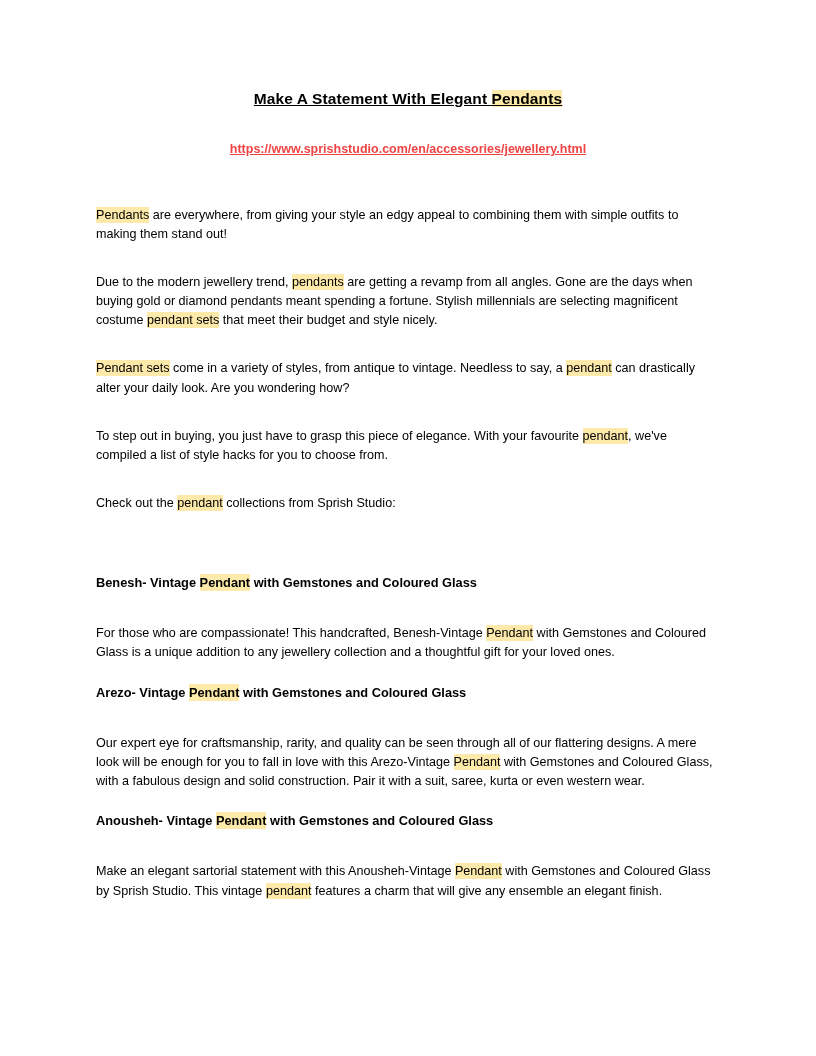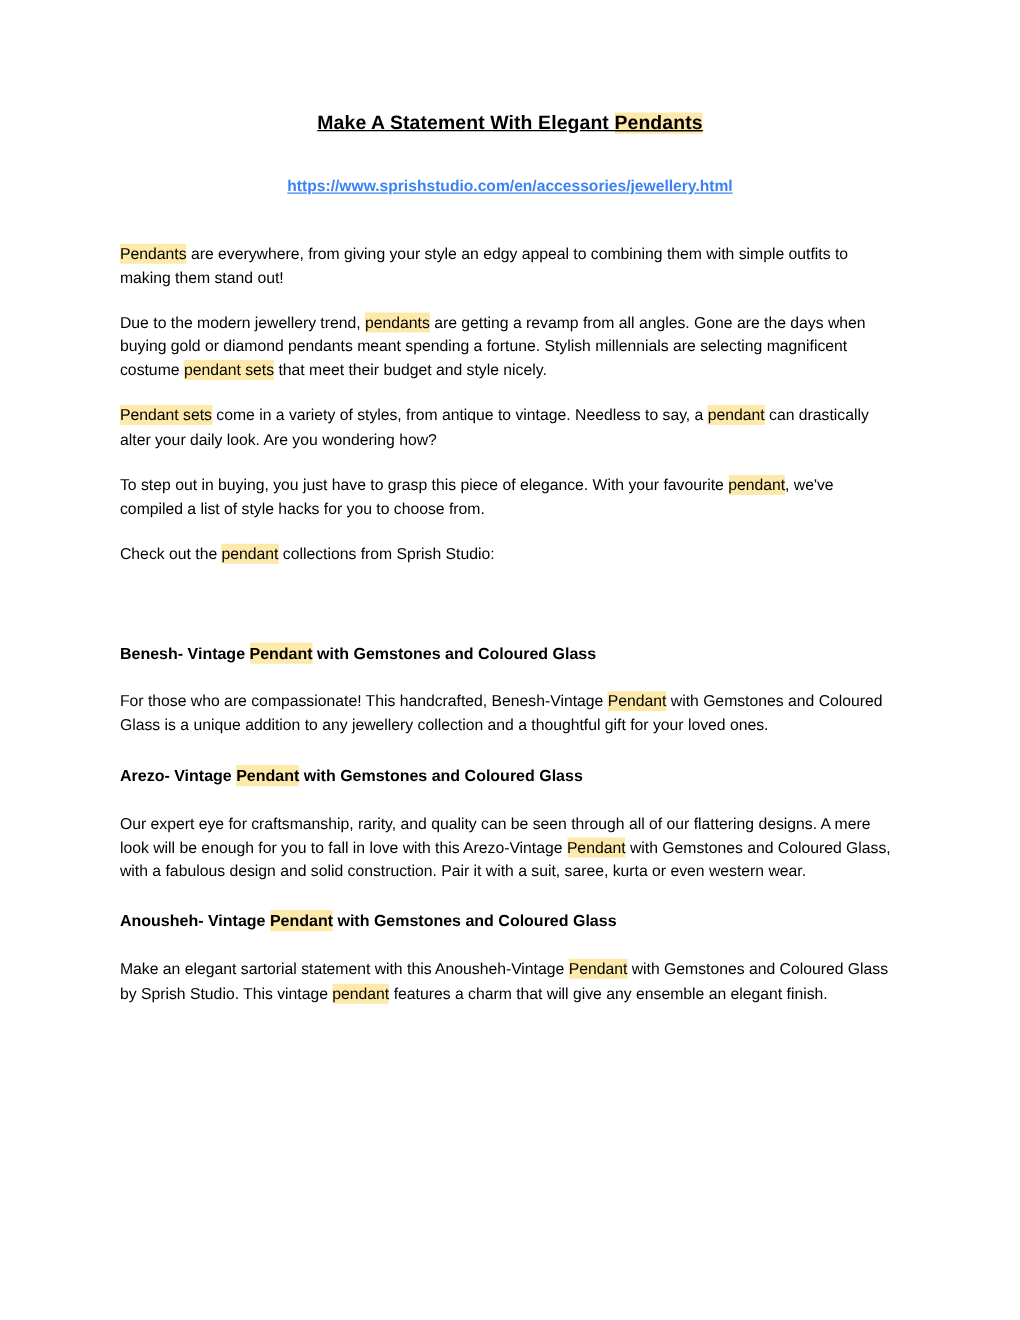--- a/index.html
+++ b/index.html
@@ -31,28 +31,28 @@
     line-height: 1.4;
     letter-spacing: 0.1px;
   }
   .doc-link-wrap {
     text-align: center;
     margin-top: 32px;
     font-size: 12.5px;
     font-weight: bold;
   }
   .doc-link {
-    color: #3b82f6;
+    color: #ef4444;
     font-weight: bold;
     word-break: break-all;
   }
   p.body-par {
     font-size: 12.6px;
     line-height: 1.52;
-    margin: 0 0 0 0;
+    margin: 12px 0 0 0;
     text-align: left;
   }
   .spacer-lg { height: 38px; }
   .spacer-par { height: 17px; }
   .spacer-head { height: 20px; }
   h2.sub-head {
     font-size: 12.8px;
     font-weight: bold;
     margin: 0;
     line-height: 1.5;

